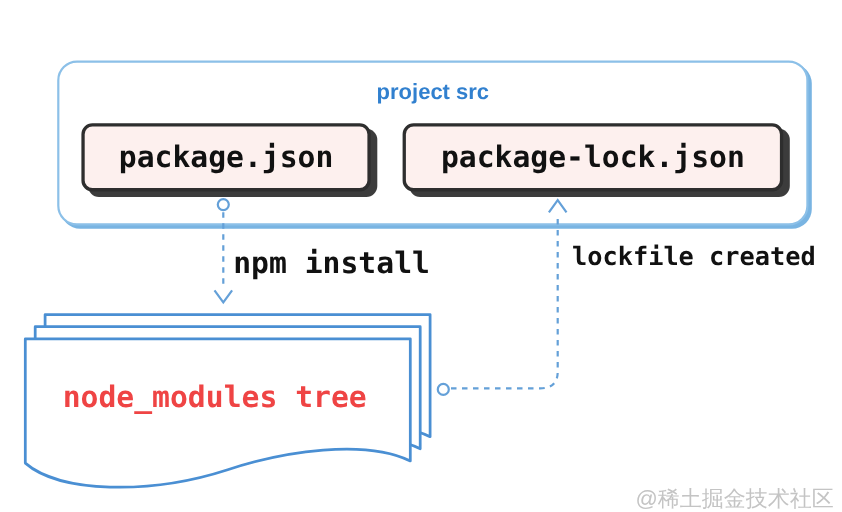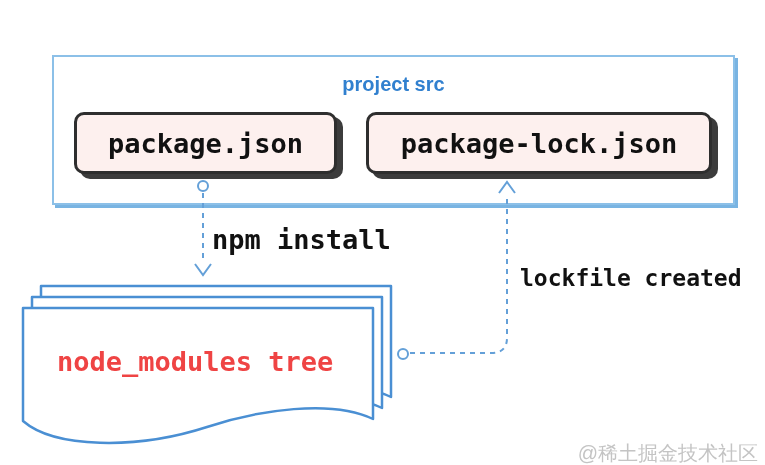--- a/index.html
+++ b/index.html
@@ -10,21 +10,21 @@
     background: #ffffff;
     overflow: hidden;
     font-family: "Liberation Sans", sans-serif;
   }
   
   .project-box {
     position: absolute;
     left: 52px; top: 55px;
     width: 683px; height: 150px;
     border: 2px solid #8cc0e8;
-    border-radius: 0;
+    border-radius: 18px;
     box-shadow: 3px 3px 0 #79b4e2;
     box-sizing: border-box;
     background: #ffffff;
   }
   .project-label {
     position: absolute;
     top: 16px; left: 0;
     width: 100%;
     text-align: center;
     font-family: "Liberation Sans", sans-serif;
@@ -63,21 +63,21 @@
   }
 
   .edge-label {
     position: absolute;
     font-family: "DejaVu Sans Mono", monospace;
     font-weight: bold;
     color: #111111;
     white-space: nowrap;
   }
   .edge-label.npm  { left: 212px; top: 224px; font-size: 27px; text-align: center; }
-  .edge-label.lock { left: 520px; top: 221px; font-size: 23px; margin-top: 44px; }
+  .edge-label.lock { left: 520px; top: 221px; font-size: 23px; }
 
   .stack-label {
     position: absolute;
     left: 57px; top: 346px;
     font-family: "DejaVu Sans Mono", monospace;
     font-weight: bold;
     font-size: 27px;
     color: #ef4444;
     white-space: nowrap;
   }

